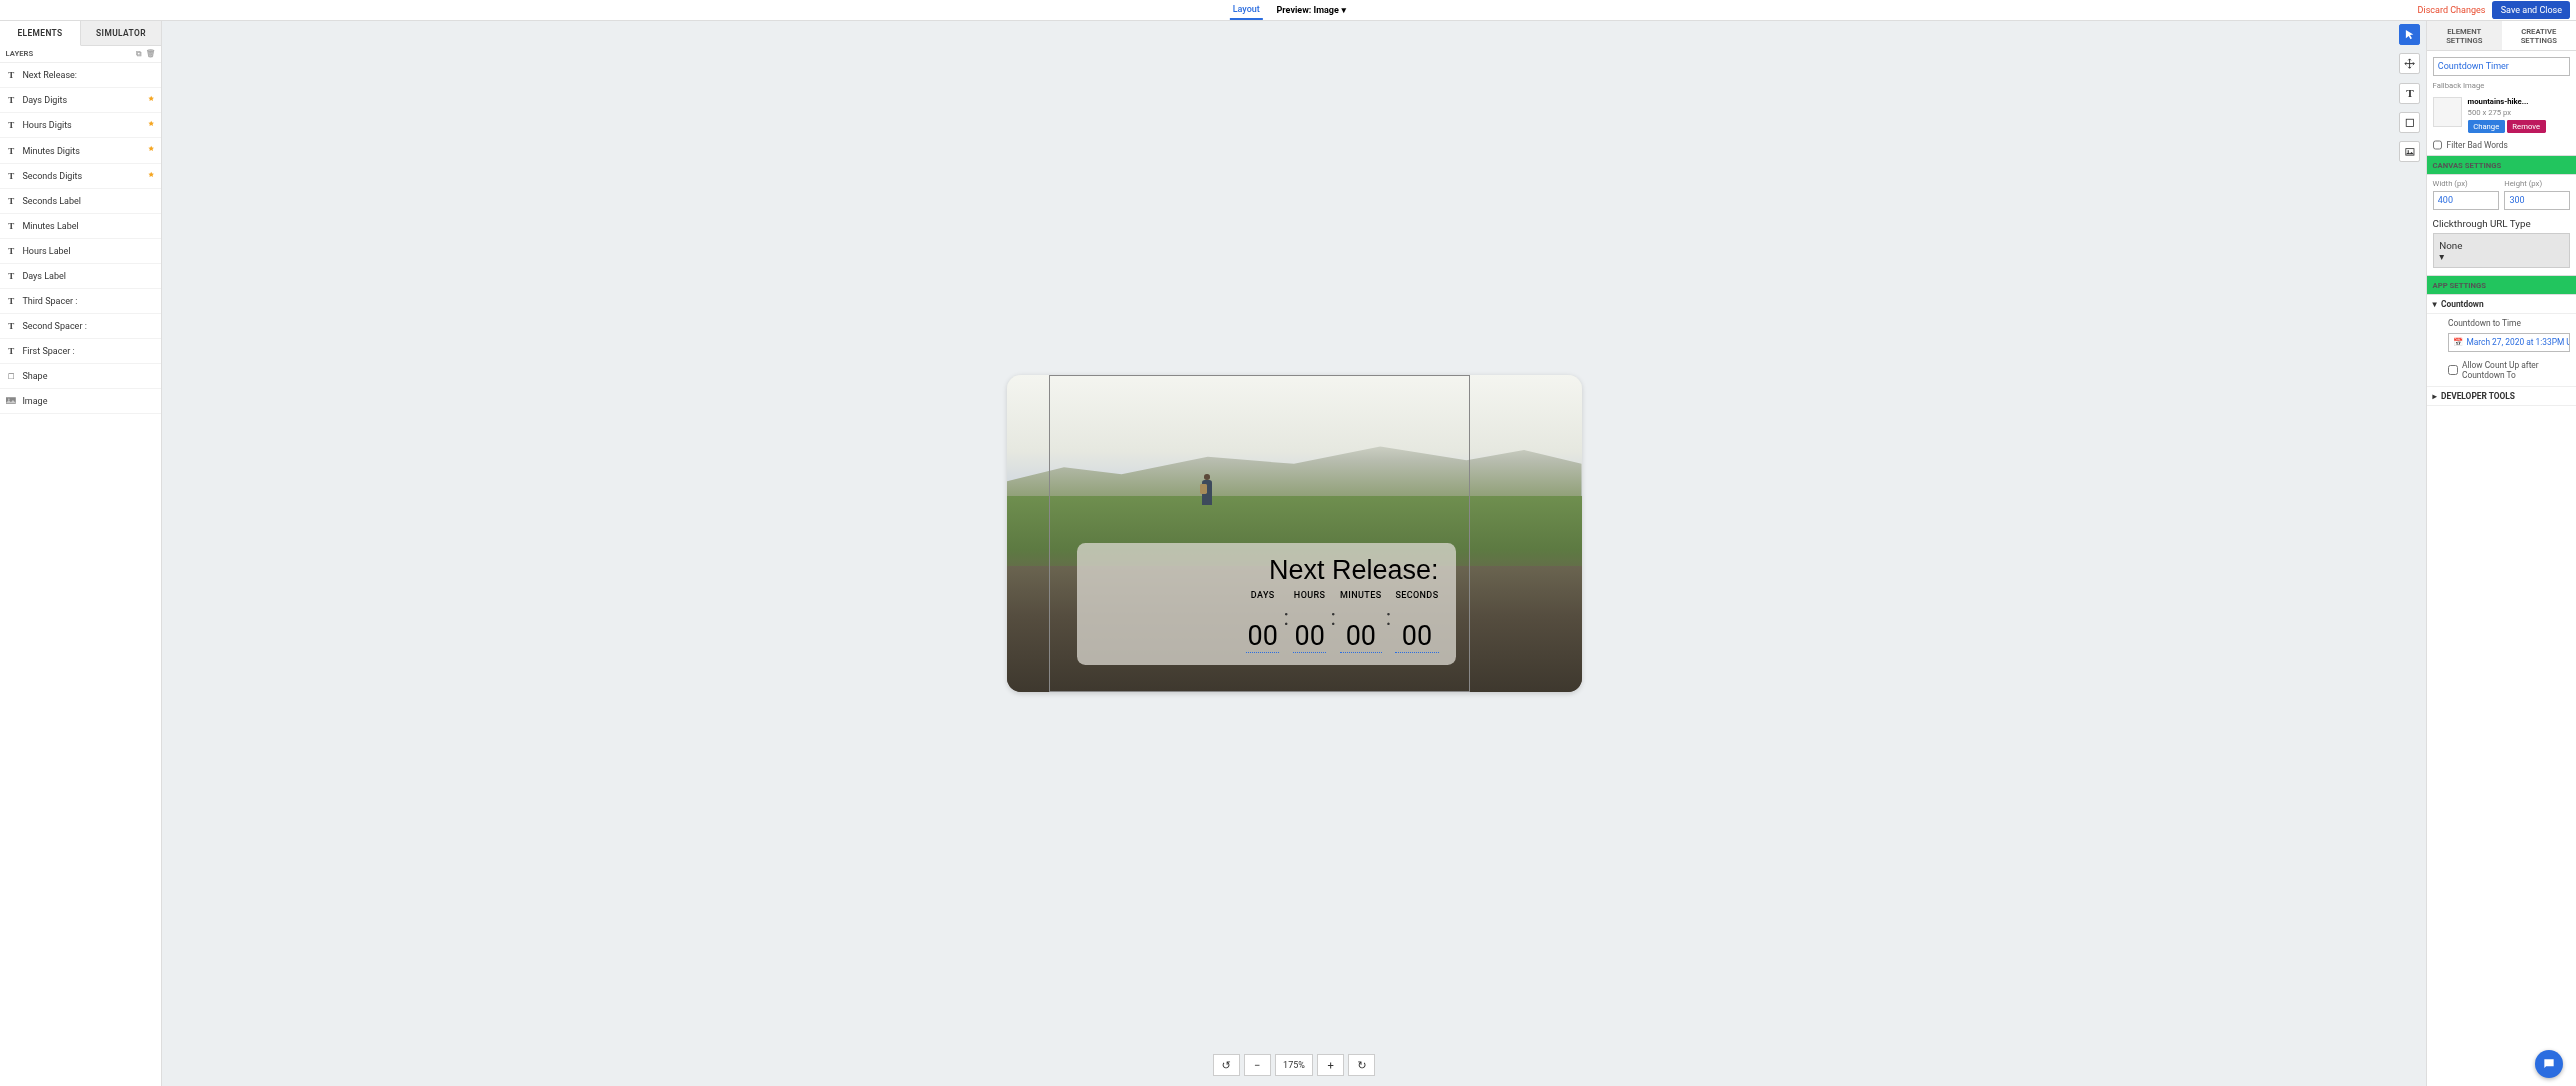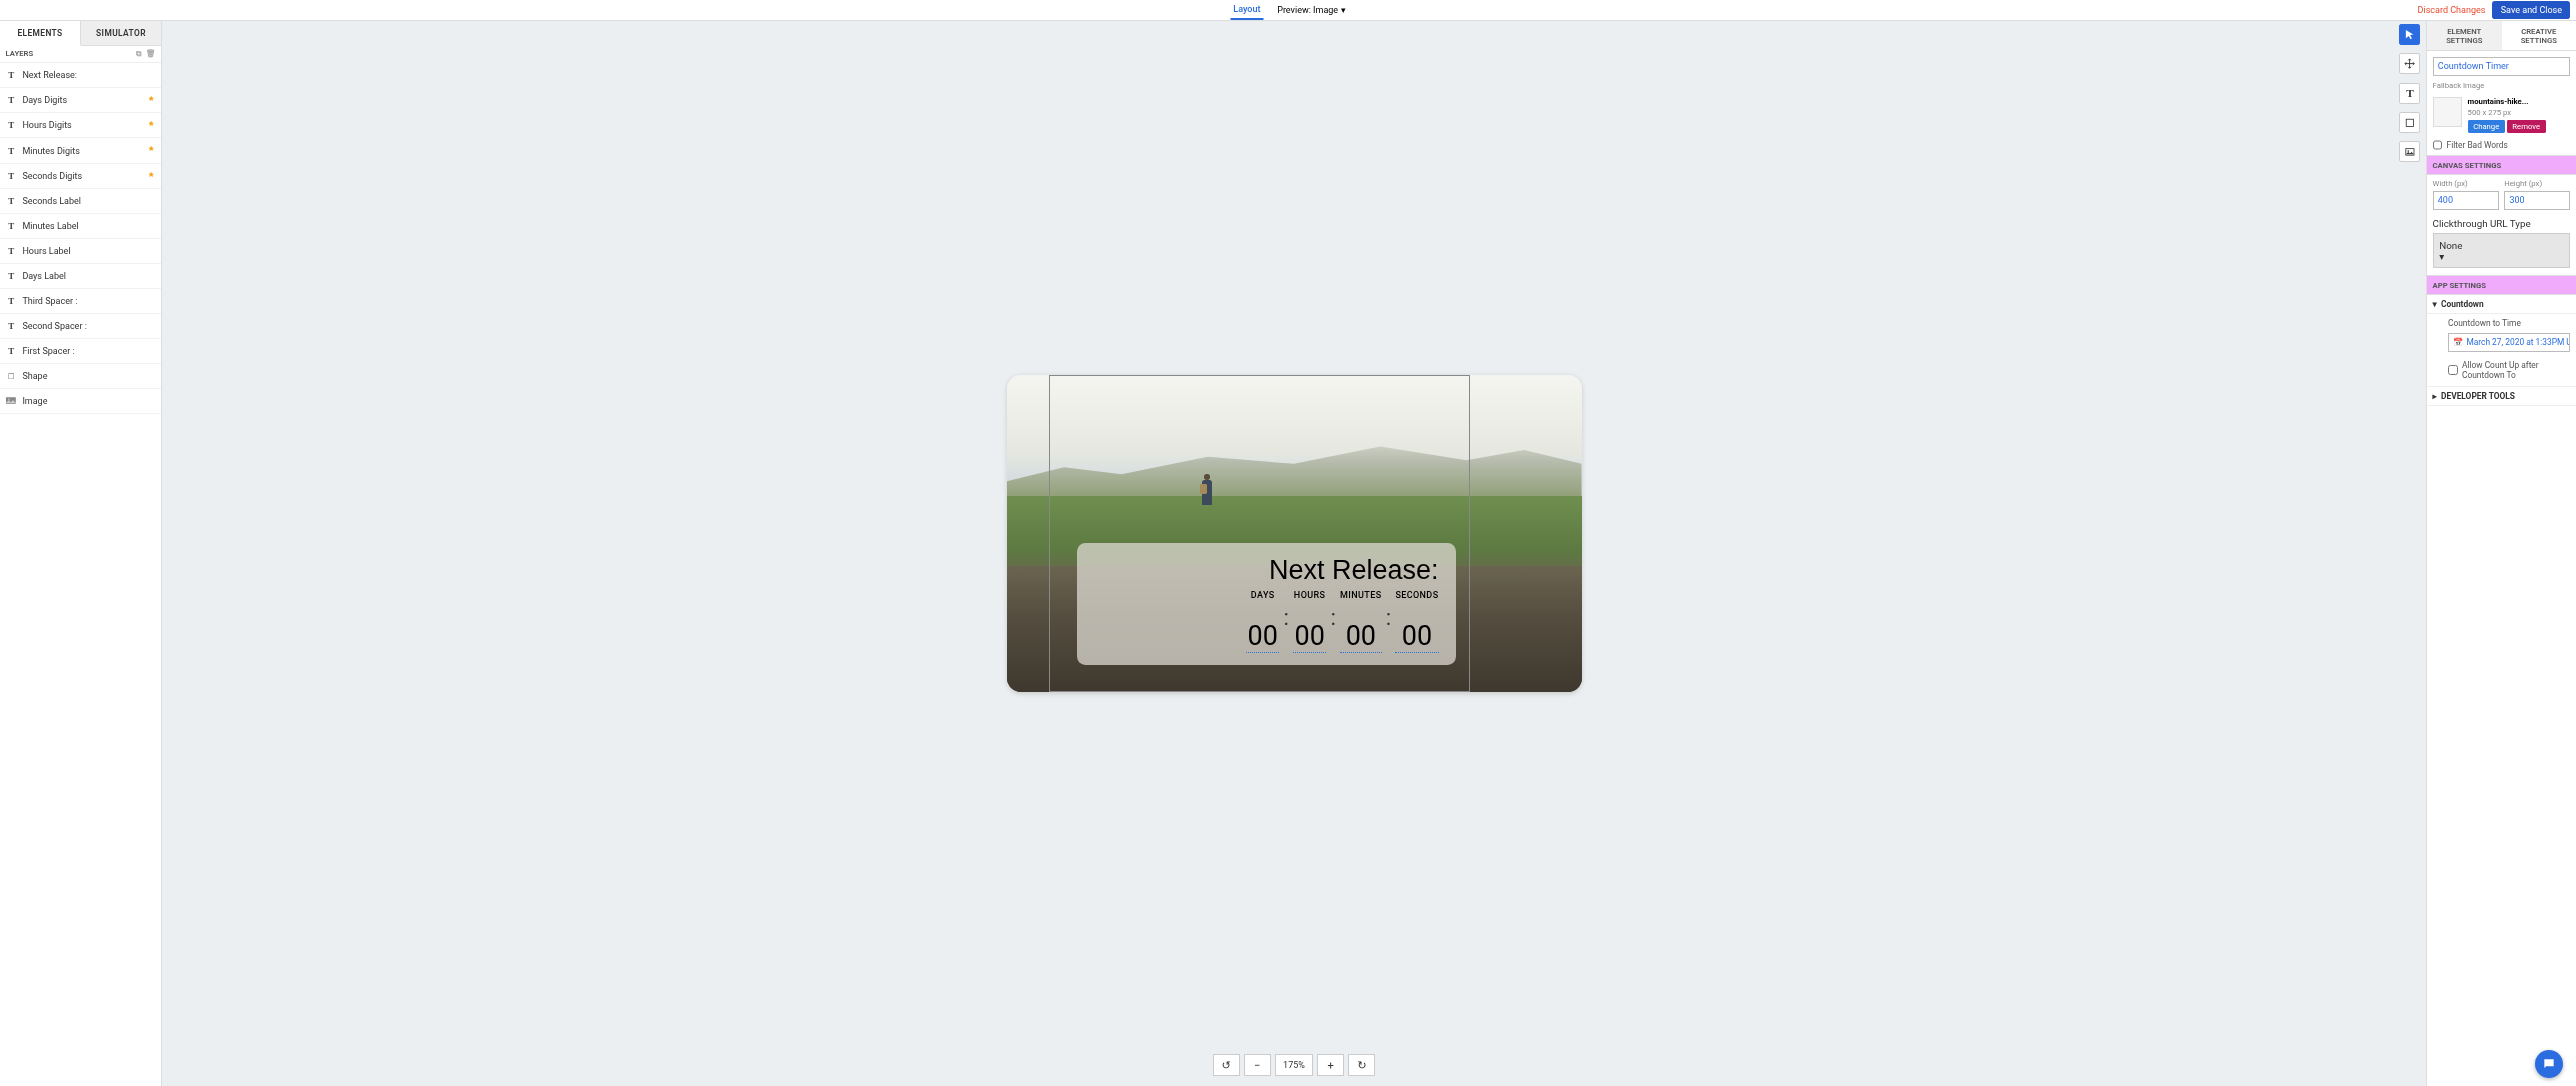--- a/index.html
+++ b/index.html
@@ -2,21 +2,21 @@
 <html style="font-size:11.2px"><head>
 <meta charset="utf-8">
 <style>
 * { box-sizing: border-box; margin: 0; padding: 0; font-family: -apple-system, BlinkMacSystemFont, "Segoe UI", Roboto, Helvetica, Arial, sans-serif; }
 body { background: #fff; color: #333; font-size: 9px; overflow: hidden; }
 
 .topbar { height: 21px; border-bottom: 0.7px solid #ddd; display: flex; align-items: center; padding: 0 5.6px; position: relative; }
 .top-center { position: absolute; left: 50%; transform: translateX(-50%); display: flex; gap: 14px; align-items: center; }
 .top-tab { color: #333; padding: 4.2px 2.8px; cursor: pointer; }
 .top-tab.active { color: #2b6de0; border-bottom: 2.1px solid #2b6de0; font-weight: 500; }
-.preview-drop { color: #000; font-weight: 400; display: flex; align-items: flex-end; gap: 2.8px; cursor: pointer; }
+.preview-drop { color: #000; font-weight: 700; display: flex; align-items: flex-end; gap: 2.8px; cursor: pointer; }
 .top-right { margin-left: auto; display: flex; gap: 7px; align-items: center; }
 .discard { color: #e84b2e; cursor: pointer; font-size: 9px; }
 .save-btn { background: #2255c6; color: #fff; border: none; padding: 4.2px 8.4px; border-radius: 2.8px; cursor: pointer; font-size: 9px; }
 
 .main { display: flex; height: calc(100vh - 21px); }
 
 .left-panel { width: 162px; border-right: 0.7px solid #ddd; display: flex; flex-direction: column; background: #fff; }
 .left-tabs { display: flex; }
 .left-tab { flex: 1; text-align: center; padding: 7px 0; font-size: 8.4px; font-weight: 600; letter-spacing: 0.4px; cursor: pointer; background: #fafafa; border-bottom: 0.7px solid #ddd; }
 .left-tab.active { background: #fff; border-bottom: 0.7px solid #fff; border-right: 0.7px solid #ddd; }
@@ -60,21 +60,21 @@
 .zoom-btn { width: 27px; height: 22.4px; background: #fff; border: 0.7px solid #ccc; display: flex; align-items: center; justify-content: center; cursor: pointer; font-size: 11.2px; }
 .zoom-pct { width: 38px; font-size: 9px; }
 
 .right-panel { width: 150px; border-left: 0.7px solid #ddd; background: #fff; display: flex; flex-direction: column; overflow-y: auto; }
 .right-tabs { display: flex; }
 .right-tab { flex: 1; text-align: center; padding: 5.6px 2.8px; font-size: 7.7px; font-weight: 600; color: #555; border-bottom: 0.7px solid #ddd; cursor: pointer; }
 .right-tab.active { background: #fff; }
 .right-tab:not(.active) { background: #f0f0f0; }
 .name-input { margin: 5.6px; padding: 3.5px 4.2px; border: 0.7px solid #bbb; color: #2b6de0; font-size: 9px; width: calc(100% - 11.2px); }
 .section-label { padding: 0 5.6px 2.8px; font-size: 7.7px; color: #888; }
-.section-header { padding: 4.2px 5.6px; font-size: 7.7px; font-weight: 700; color: #555; border-top: 0.7px solid #ddd; border-bottom: 0.7px solid #ddd; background: #f0abfc; }
+.section-header { padding: 4.2px 5.6px; font-size: 7.7px; font-weight: 700; color: #555; border-top: 0.7px solid #ddd; border-bottom: 0.7px solid #ddd; background: #22c55e; }
 .fallback-row { display: flex; gap: 5.6px; padding: 4.2px 5.6px; }
 .thumb { width: 29.4px; height: 29.4px; background: #f5f5f5; border: 0.7px solid #ddd; }
 .fallback-info { flex: 1; font-size: 7.7px; }
 .fallback-name { font-weight: 700; color: #000; }
 .fallback-dim { color: #888; margin: 1.4px 0 2.8px; }
 .change-btn { background: #2f7de0; color: #fff; border: none; padding: 2.1px 5.6px; font-size: 7.7px; border-radius: 1.4px; cursor: pointer; }
 .remove-btn { background: #be185d; color: #fff; border: none; padding: 2.1px 5.6px; font-size: 7.7px; border-radius: 1.4px; cursor: pointer; }
 .check-row { display: flex; align-items: center; gap: 4.2px; padding: 2.8px 5.6px 5.6px; font-size: 8.4px; color: #555; }
 .check-row input { width: 9.8px; height: 9.8px; }
 .dim-row { display: flex; gap: 5.6px; padding: 4.2px 5.6px; }

